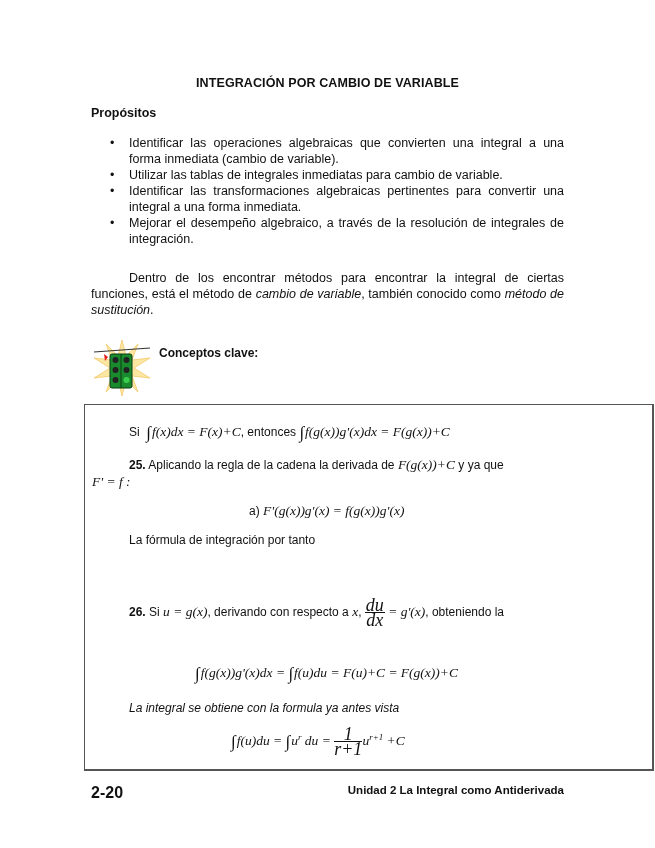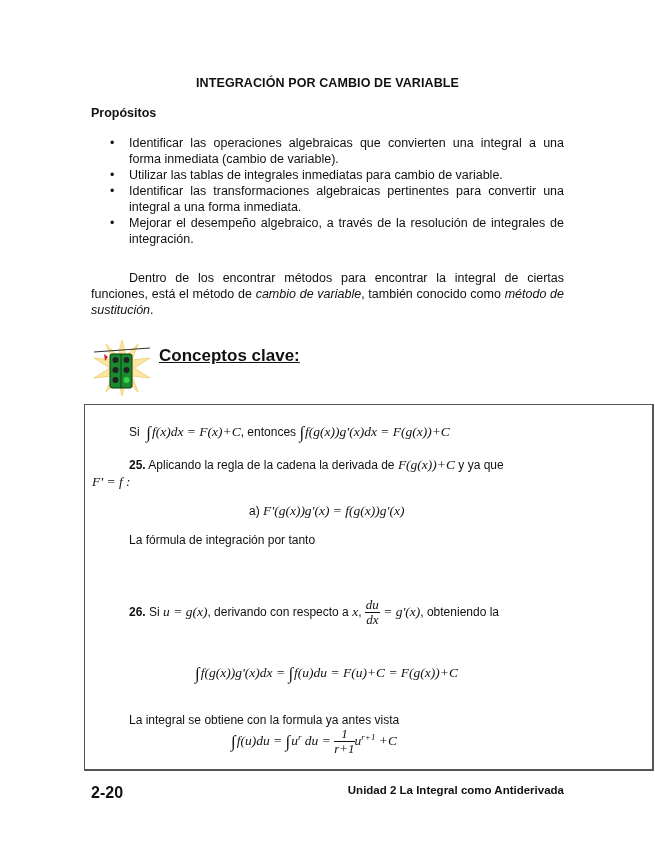--- a/index.html
+++ b/index.html
@@ -7,26 +7,26 @@
          font-family: "Liberation Sans", sans-serif; color: #111; }
   .abs { position: absolute; }
   .title { left: 0; width: 655px; top: 76px; text-align: center; font-weight: bold; font-size: 12.5px; letter-spacing: 0.1px; }
   .h2 { left: 91px; top: 106px; font-weight: bold; font-size: 12.5px; }
   ul.purposes { position: absolute; left: 91px; top: 135px; width: 473px; margin: 0; padding: 0; list-style: none; font-size: 12.5px; line-height: 16px; }
   ul.purposes li { position: relative; padding-left: 38px; text-align: justify; margin: 0; }
   ul.purposes li::before { content: "•"; position: absolute; left: 19px; top: 0; }
   .intro { left: 91px; top: 270px; width: 473px; font-size: 12.5px; line-height: 16px; text-align: justify; }
   .intro .indent { display: inline-block; width: 38px; }
   .icon-box { left: 92px; top: 338px; width: 60px; height: 60px; }
-  .concepts { left: 159px; top: 346px; font-weight: bold; font-size: 17px; text-decoration: underline; }
+  .concepts { left: 159px; top: 346px; font-weight: bold; font-size: 12px; }
   .box { left: 84px; top: 404px; width: 570px; height: 367px; border: 1px solid #555; border-right-width: 2px; border-bottom-width: 2px; box-sizing: border-box; }
   .line { position: absolute; font-size: 12px; white-space: nowrap; }
   .m { font-family: "Liberation Serif", serif; font-style: italic; font-size: 13.5px; }
   .int { font-family: "Liberation Serif", serif; font-size: 17px; position: relative; top: 2px; margin-right: 1px; }
-  .frac { display: inline-block; vertical-align: middle; text-align: center; font-family: "Liberation Serif", serif; font-style: italic; font-size: 13px; line-height: 14px; }
+  .frac { display: inline-block; vertical-align: middle; text-align: center; font-family: "Liberation Serif", serif; font-style: italic; font-size: 18px; line-height: 14px; }
   .frac .num { display: block; border-bottom: 1px solid #111; padding: 0 1px; }
   .frac .den { display: block; }
   .footer-left { left: 91px; top: 784px; font-weight: bold; font-size: 16px; }
   .footer-right { right: 91px; top: 784px; font-weight: bold; font-size: 11.5px; }
 </style>
 </head>
 <body>
 
 <div class="abs title">INTEGRACIÓN POR CAMBIO DE VARIABLE</div>
 <div class="abs h2">Propósitos</div>
@@ -77,21 +77,21 @@
 
 
   <div class="line" style="left:44px; top:193px;">
     <b>26.</b><span> Si </span><span class="m">u = g(x)</span><span>, derivando con respecto a </span><span class="m">x</span>,&nbsp;<span class="frac"><span class="num">du</span><span class="den">dx</span></span>&nbsp;<span class="m">= g'(x)</span><span>,  obteniendo la</span>
   </div>
 
   <div class="line" style="left:110px; top:257px;">
     <span class="int">∫</span><span class="m">f(g(x))g'(x)dx = </span><span class="int">∫</span><span class="m">f(u)du = F(u)+C = F(g(x))+C</span>
   </div>
 
-  <div class="line" style="left:44px; top:308px;">La integral se obtiene con la formula ya antes vista</div>
+  <div class="line" style="left:44px; top:296px;font-style:italic;">La integral se obtiene con la formula ya antes vista</div>
 
   <div class="line" style="left:146px; top:322px;">
     <span class="int">∫</span><span class="m">f(u)du = </span><span class="int">∫</span><span class="m">u</span><sup class="m" style="font-size:9px;">r</sup><span class="m"> du = </span><span class="frac"><span class="num">1</span><span class="den">r+1</span></span><span class="m">u</span><sup class="m" style="font-size:9px;">r+1</sup><span class="m"> +C</span>
   </div>
 </div>
 
 <div class="abs footer-left">2-20</div>
 <div class="abs footer-right">Unidad 2 La Integral como Antiderivada</div>
 
 </body></html>

